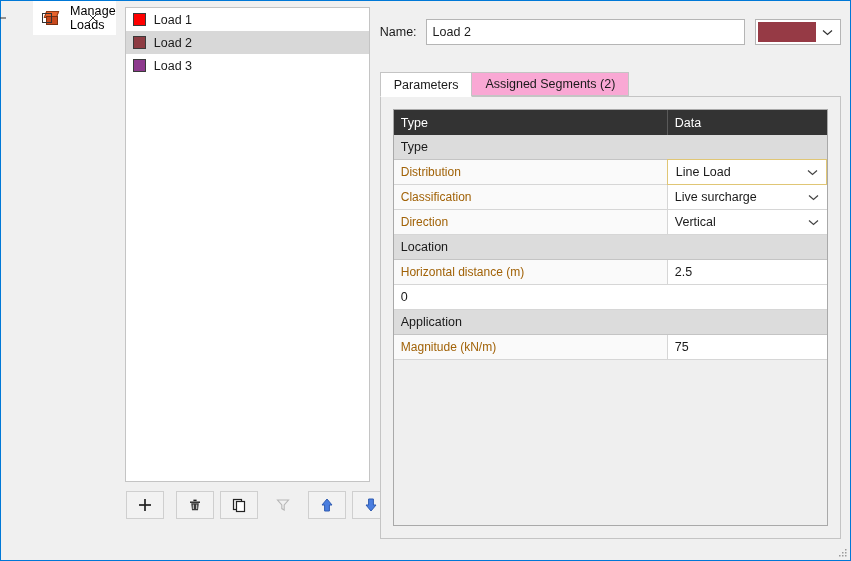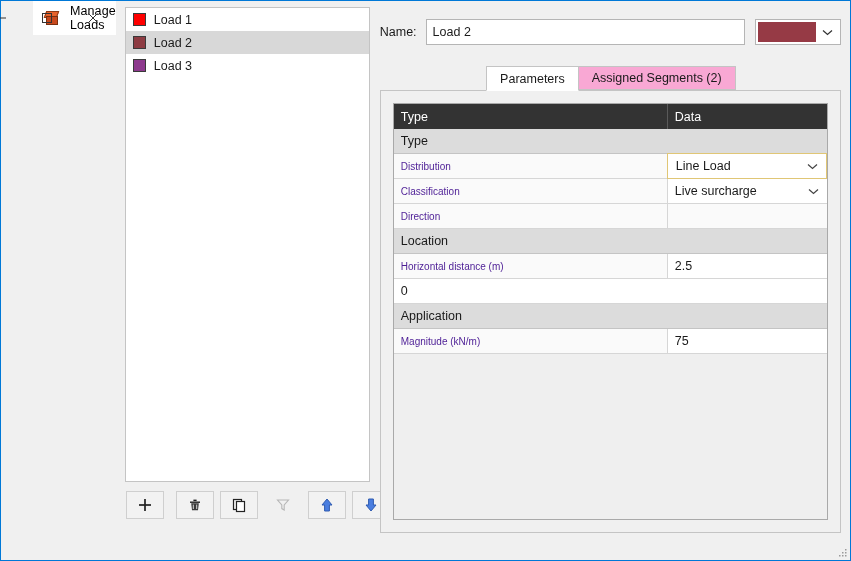--- a/index.html
+++ b/index.html
@@ -115,21 +115,21 @@
     display: flex; align-items: center; padding: 2px;
   }
   #color-swatch { flex: 1 1 auto; height: 20px; }
   #color-caret {
     width: 22px; display: flex; align-items: center; justify-content: center;
   }
 
   
   #tabstrip {
     display: flex; align-items: flex-end; height: 24px;
-    margin-top: 14px; position: relative; z-index: 2; justify-content: center;
+    margin-top: 20px; position: relative; z-index: 2;
   }
   .tab {
     height: 24px; padding: 0 13px;
     display: flex; align-items: center;
     font-size: 12.5px; color: #1a1a1a;
     border: 1px solid #c4c4c4;
     background: #f9a8d4; margin-right: -1px;
   }
   .tab.active {
     background: #fff; border-bottom-color: #fff;
@@ -165,21 +165,21 @@
     display: flex; align-items: center; padding-left: 7px;
     font-size: 12.5px; color: #1a1a1a;
   }
   .data-row {
     height: 25px; flex: 0 0 25px; display: flex;
     background: #fafafa; border-bottom: 1px solid #d6d6d6;
   }
   .data-row .label {
     width: 274px; flex: 0 0 274px;
     display: flex; align-items: center; padding-left: 7px;
-    font-size: 10px; color: #4c1d95;
+    font-size: 12px; color: #a16207;
     border-right: 1px solid #d6d6d6;
   }
   .data-row .value {
     flex: 1 1 auto; display: flex; align-items: center;
     padding-left: 7px; font-size: 12.5px; color: #1a1a1a;
     background: #ffffff; position: relative;
   }
   .data-row .value.focused {
     border: 1px solid #e0c675; margin: -1px 0 -1px -1px;
     padding-left: 8px;
@@ -343,20 +343,28 @@
                   <span>Live surcharge</span>
                   <span class="caret">
                     <svg width="11" height="7" viewBox="0 0 11 7">
                       <path d="M1 1.5 L5.5 5.5 L10 1.5" fill="none" stroke="#444" stroke-width="1.2"></path>
                     </svg>
                   </span>
                 </div>
               </div>
               <div class="data-row">
                 <div class="label">Direction</div>
+                <div class="value">
+                  <span>Vertical</span>
+                  <span class="caret">
+                    <svg width="11" height="7" viewBox="0 0 11 7">
+                      <path d="M1 1.5 L5.5 5.5 L10 1.5" fill="none" stroke="#444" stroke-width="1.2"></path>
+                    </svg>
+                  </span>
+                </div>
               </div>
               <div class="group-row">Location</div>
               <div class="data-row">
                 <div class="label">Horizontal distance (m)</div>
                 <div class="value">
                   <span>2.5</span>
                 </div>
               </div>
               <div class="data-row">
                 <div class="value">

